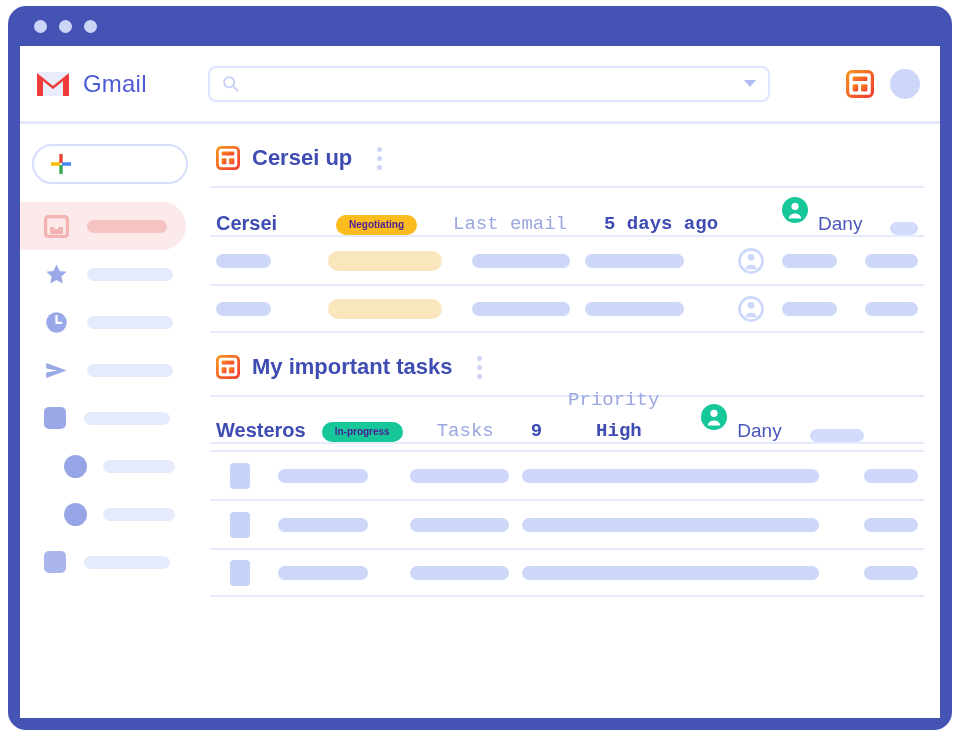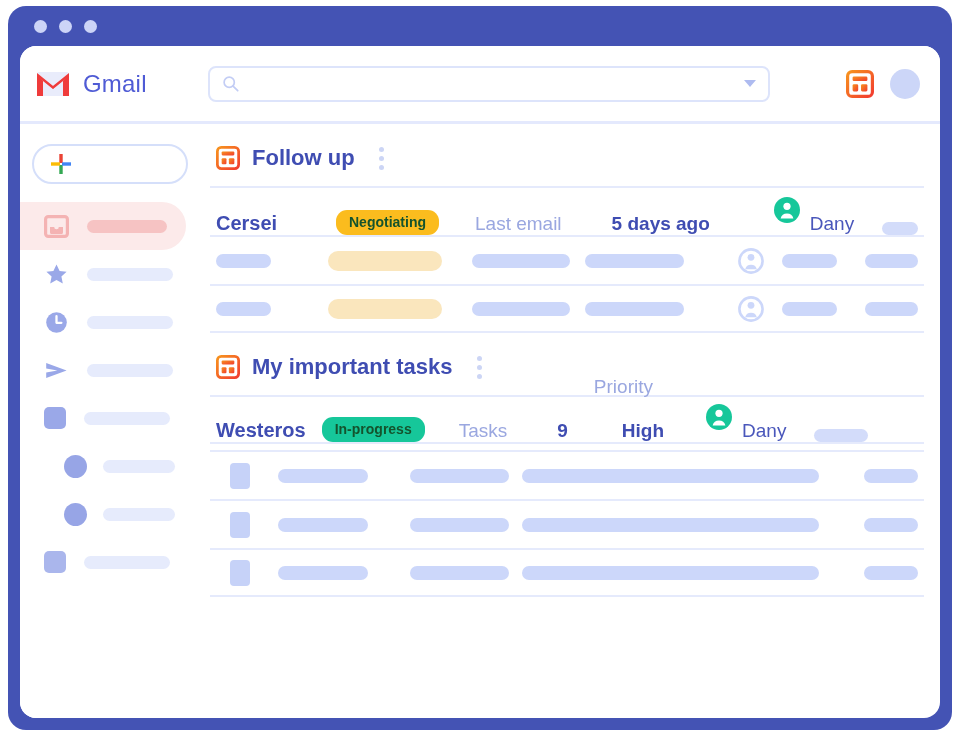--- a/index.html
+++ b/index.html
@@ -30,21 +30,20 @@
     width: 13px; height: 13px;
     border-radius: 50%;
     background: #ccd4f7;
   }
   .viewport {
     background: #ffffff;
     height: 672px;
     overflow: hidden;
     display: flex;
     flex-direction: column;
-    border-radius: 16px;
   }
 
   
   .appbar {
     height: 78px;
     flex: 0 0 78px;
     display: flex;
     align-items: center;
     padding: 0 20px 0 16px;
     border-bottom: 3px solid #e4e9fd;
@@ -197,35 +196,36 @@
   }
   .row.last { border-bottom: 2px solid #e5eafc; }
   .cell-name {
     font-size: 20px;
     font-weight: bold;
     color: #3f4db2;
     width: 120px;
     flex: none;
   }
   .badge {
-    font-size: 14px;
+    font-size: 10px;
     font-weight: bold;
-    color: #14532d;
+    color: #4c1d95;
     border-radius: 11px;
     padding: 4px 13px 5px;
     white-space: nowrap;
   }
   .badge.amber { background: #fbbc1e; }
   .badge.teal  { background: #16c79a; }
   .field {
     display: flex;
     align-items: baseline;
-    gap: 22px;
+    gap: 9px;
     font-size: 19px;
     white-space: nowrap;
+    font-family: Liberation Mono, monospace;
   }
   .field .lbl { color: #9aa7e0; }
   .field .val { color: #3f4db2; font-weight: bold; padding-left: 28px; }
   .assignee { display: flex; align-items: center; gap: 10px; }
   .av-teal { width: 26px; height: 26px; flex: none; display:block; }
   .assignee-name { font-size: 19px; color: #4a57bb; margin-top: 29px; }
   .pill {
     height: 13px;
     border-radius: 7px;
     background: #d3dcfa;
@@ -375,21 +375,21 @@
                 <linearGradient id="og2" x1="0" y1="0" x2="1" y2="1">
                   <stop offset="0" stop-color="#f7931e"></stop>
                     <stop offset="1" stop-color="#f23b2f"></stop>
                 </linearGradient>
               </defs>
               <rect x="1.6" y="1.6" width="24.8" height="24.8" rx="4.5" fill="none" stroke="url(#og2)" stroke-width="3.2"></rect>
               <rect x="6.6" y="6.4" width="14.8" height="4.6" rx="1.3" fill="url(#og2)"></rect>
               <rect x="6.6" y="14.2" width="5.6" height="7.2" rx="1.3" fill="url(#og2)"></rect>
               <rect x="15.0" y="14.2" width="6.4" height="7.2" rx="1.3" fill="url(#og2)"></rect>
             </svg>
-            <span class="section-title">Follow up</span>
+            <span class="section-title">Cersei up</span>
             <span class="kebab">
                 <i></i>
                 <i></i>
                 <i></i>
               </span>
           </div>
 
           <div class="row">
             <span class="cell-name">Cersei</span>
             <span class="badge amber">Negotiating</span>

